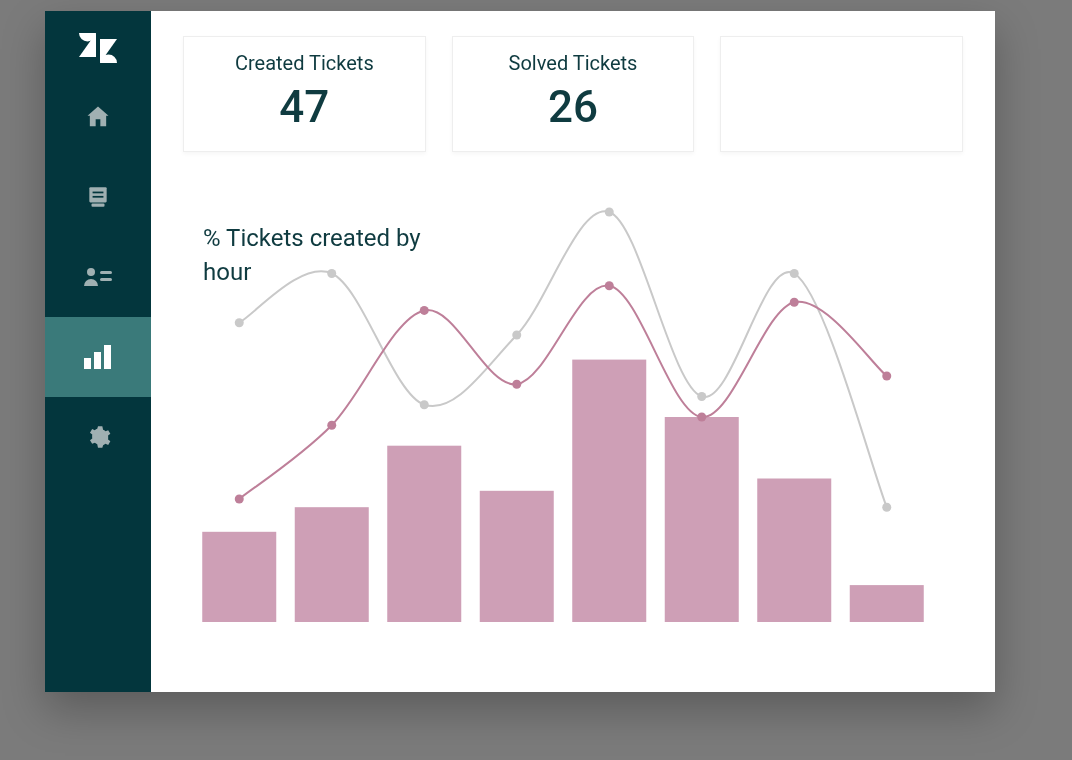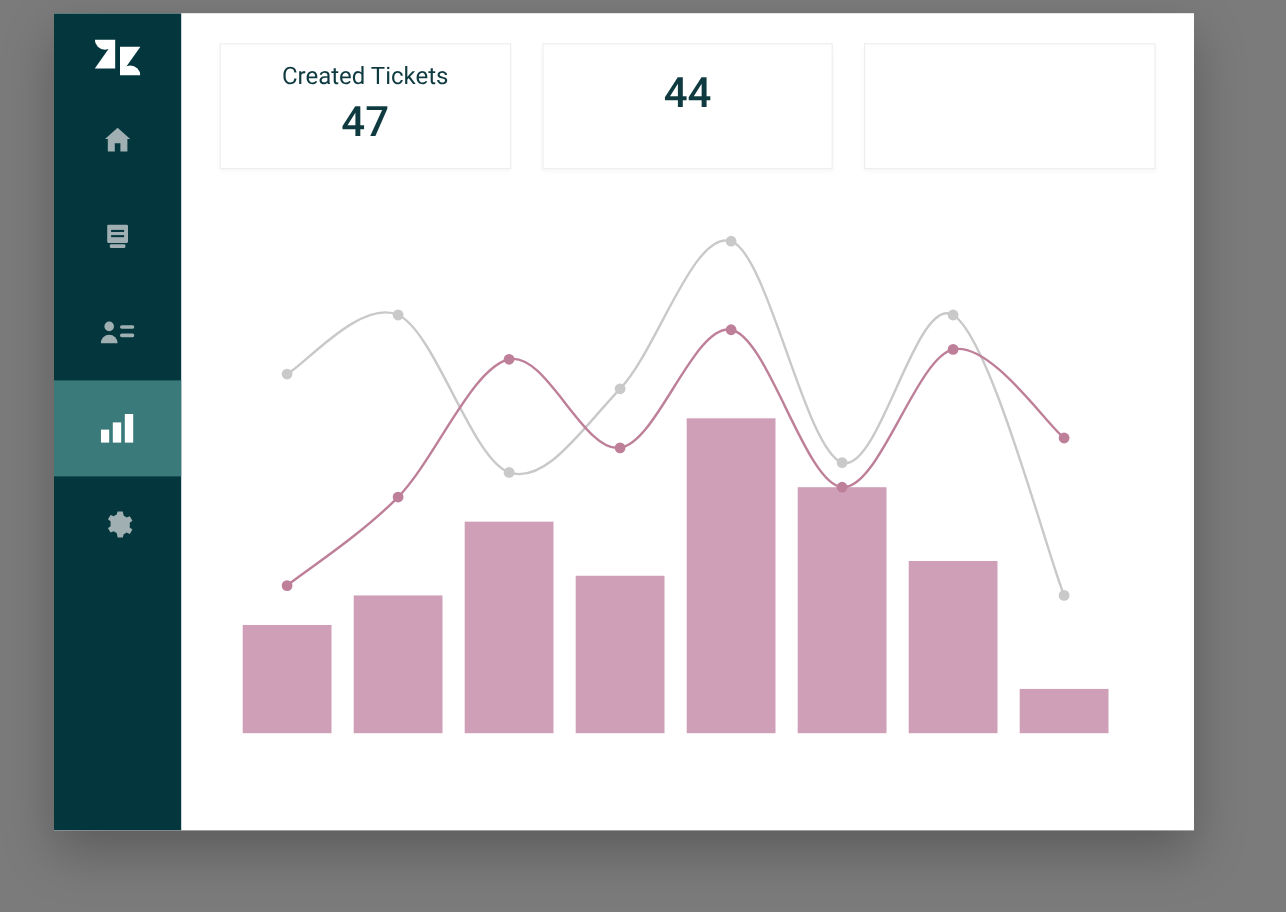--- a/index.html
+++ b/index.html
@@ -28,21 +28,21 @@
   .nav-item.active{background:var(--sidebar-active);color:#fff;}
   .nav-item svg{display:block;}
   .main{flex:1;padding:25px 32px 0 32px;display:flex;flex-direction:column;min-width:0;}
   .cards{display:flex;gap:26px;}
   .card{
     flex:1;border:1px solid var(--card-border);background:#fff;
     padding:14px 10px 18px;text-align:center;
     box-shadow:0 2px 4px var(--card-shadow);
   }
   .card .label{font-size:20px;color:var(--dark-text);}
-  .card .value{font-size:35px;font-weight:500;color:var(--dark-text);margin-top:6px;}
+  .card .value{font-size:44px;font-weight:500;color:var(--dark-text);margin-top:6px;}
   .chart-wrap{margin-top:40px;position:relative;flex:1;}
   .chart-title{position:absolute;left:20px;top:30px;font-size:24px;color:var(--dark-text);max-width:230px;line-height:1.4;}
   svg.chart{display:block;}
 </style>
 </head>
 <body>
 
 <div class="stage">
   <div class="window">
 
@@ -103,27 +103,29 @@
     </aside>
 
     <main class="main">
 
       <div class="cards">
         <div class="card">
           <div class="label">Created Tickets</div>
           <div class="value">47</div>
         </div>
         <div class="card">
-          <div class="value">44</div>
+          <div class="label">Solved Tickets</div>
+          <div class="value">26</div>
         </div>
         <div class="card">
         </div>
       </div>
 
       <div class="chart-wrap">
+        <div class="chart-title">% Tickets created by hour</div>
         <svg class="chart" id="chart-svg" width="780" height="460" viewBox="0 0 780 460">
             <rect x="19.25" y="339.8" width="74" height="90.2" fill="#CE9FB6"></rect>
             <rect x="111.75" y="315.2" width="74" height="114.80000000000001" fill="#CE9FB6"></rect>
             <rect x="204.25" y="253.7" width="74" height="176.3" fill="#CE9FB6"></rect>
             <rect x="296.75" y="298.8" width="74" height="131.2" fill="#CE9FB6"></rect>
             <rect x="389.25" y="167.60000000000002" width="74" height="262.4" fill="#CE9FB6"></rect>
             <rect x="481.75" y="225" width="74" height="205" fill="#CE9FB6"></rect>
             <rect x="574.25" y="286.5" width="74" height="143.5" fill="#CE9FB6"></rect>
             <rect x="666.75" y="393.1" width="74" height="36.9" fill="#CE9FB6"></rect>
             <path d="M 56.25 130.7 C 71.66666666666667 122.49999999999999 117.91666666666667 67.83333333333333 148.75 81.5 C 179.58333333333334 95.16666666666667 210.41666666666666 202.45 241.25 212.7 C 272.0833333333333 222.95 302.9166666666667 175.11666666666667 333.75 143 C 364.5833333333333 110.88333333333333 395.4166666666667 9.750000000000005 426.25 20 C 457.0833333333333 30.249999999999993 487.9166666666667 194.24999999999997 518.75 204.49999999999997 C 549.5833333333334 214.74999999999997 580.4166666666666 63.05 611.25 81.5 C 642.0833333333334 99.95 688.3333333333334 276.25 703.75 315.2" fill="none" stroke="#C9C9C9" stroke-width="2"></path>

